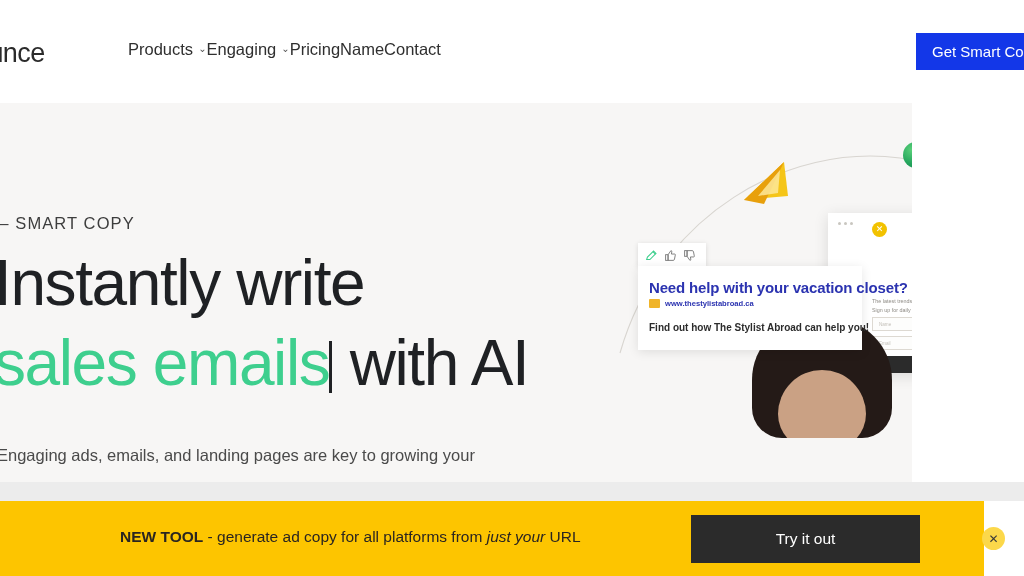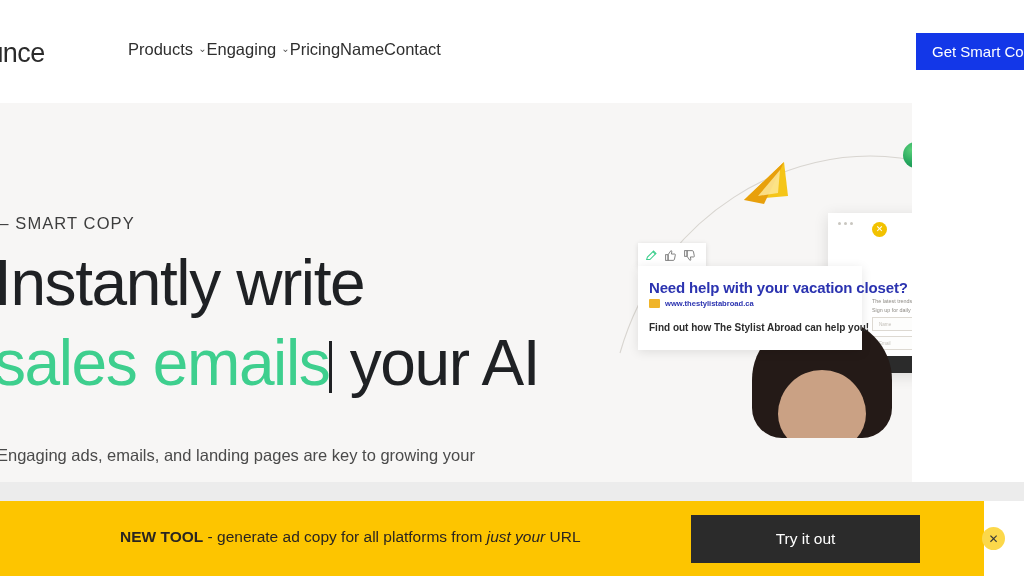--- a/index.html
+++ b/index.html
@@ -229,21 +229,21 @@
     </div>
 
     <div class="btn-cta">Get Smart Copy</div>
   </div>
 
   <div class="hero">
     <div class="eyebrow">— SMART COPY</div>
 
     <h1 class="headline">
       <span>Instantly write</span><br>
-      <span class="hl-green">sales emails</span><span class="caret"></span><span> your AI</span>
+      <span class="hl-green">sales emails</span><span class="caret"></span><span> with AI</span>
     </h1>
 
     <div class="subhead">Engaging ads, emails, and landing pages are key to growing your</div>
 
     <div class="illus">
 
       <svg class="arc" viewBox="0 0 424 379">
         <path d="M 20 250 C 60 110, 190 40, 300 55 C 370 65, 405 110, 424 150" fill="none" stroke="#d8d5d0" stroke-width="1.1"></path>
       </svg>
 

